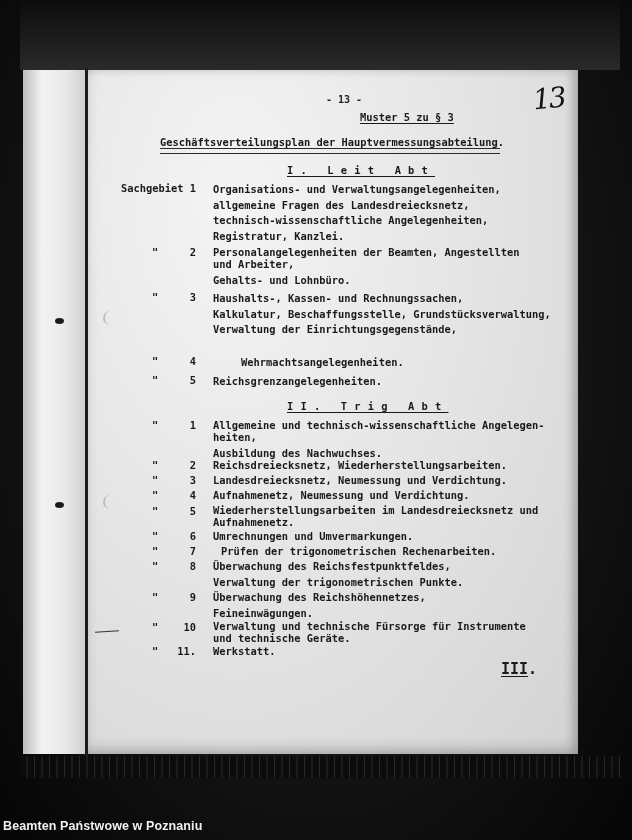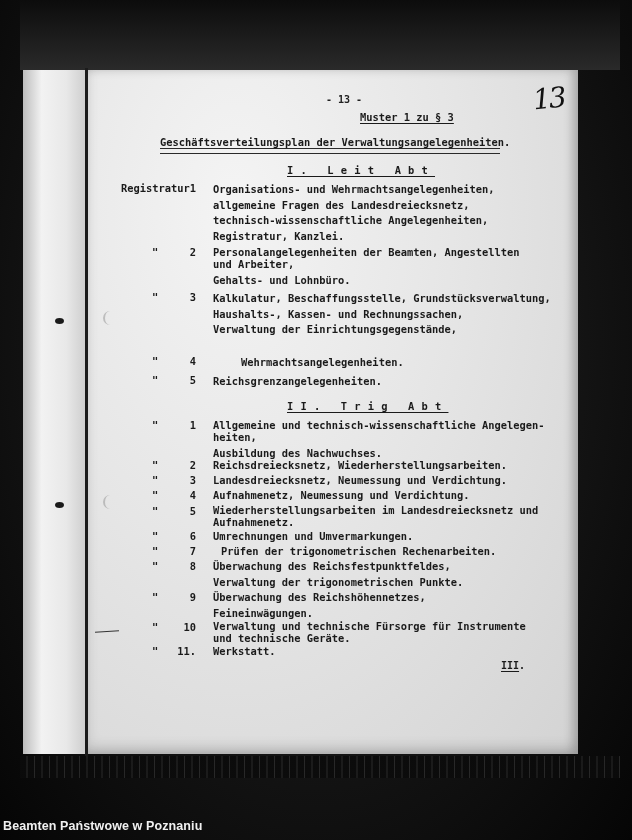--- a/index.html
+++ b/index.html
@@ -154,21 +154,21 @@
       line-height: 15.5px;
       font-weight: bold;
       color: #1a1a1a;
       white-space: nowrap;
     }
     .desc-col .tight { line-height: 10px; display: block; }
     .desc-col span { display: block; }
     .continuation {
       position: absolute;
       left: 501px; top: 660px;
-      font-size: 10px;
+      font-size: 15px;
       font-weight: bold;
       color: #1a1a1a;
     }
     .continuation .u { text-decoration: underline; text-underline-offset: 2px; }
     .archive-caption {
       position: absolute;
       left: 3px; top: 819px;
       font-family: "Liberation Sans", "DejaVu Sans", sans-serif;
       font-size: 12.5px;
       font-weight: bold;
@@ -189,48 +189,48 @@
 <div class="hole" style="left:55px; top:318px;"></div>
 <div class="hole" style="left:55px; top:502px;"></div>
 <div class="hole-ghost" style="left:103px; top:311px;"></div>
 <div class="hole-ghost" style="left:103px; top:495px;"></div>
 <div class="pen-mark"></div>
 
 <div class="bottom-strip"></div>
 
 <div class="page-number-typed">- 13 -</div>
 <div class="handwritten">13</div>
-<div class="muster">Muster 1 zu § 3</div>
-<div class="doc-title">Geschäftsverteilungsplan der Verwaltungsangelegenheiten.</div>
+<div class="muster">Muster 5 zu § 3</div>
+<div class="doc-title">Geschäftsverteilungsplan der Hauptvermessungsabteilung.</div>
 <div class="title-rule"></div>
 
 <div class="section-heading" style="left:287px; top:164px;">I. Leit Abt</div>
 
-<div class="label-col" style="top:182px;">Registratur</div>
+<div class="label-col" style="top:182px;">Sachgebiet</div>
 <div class="num-col" style="top:182px;">1</div>
 <div class="desc-col" style="top:182px;">
-  <span>Organisations- und Wehrmachtsangelegenheiten,</span>
+  <span>Organisations- und Verwaltungsangelegenheiten,</span>
   <span>allgemeine Fragen des Landesdreiecksnetz,</span>
   <span>technisch-wissenschaftliche Angelegenheiten,</span>
   <span>Registratur, Kanzlei.</span>
 </div>
 
 <div class="ditto" style="top:246px;">"</div>
 <div class="num-col" style="top:246px;">2</div>
 <div class="desc-col" style="top:247px;">
   <span class="tight">Personalangelegenheiten der Beamten, Angestellten</span>
   <span>und Arbeiter,</span>
   <span>Gehalts- und Lohnbüro.</span>
 </div>
 
 <div class="ditto" style="top:291px;">"</div>
 <div class="num-col" style="top:291px;">3</div>
 <div class="desc-col" style="top:291px;">
+  <span>Haushalts-, Kassen- und Rechnungssachen,</span>
   <span>Kalkulatur, Beschaffungsstelle, Grundstücksverwaltung,</span>
-  <span>Haushalts-, Kassen- und Rechnungssachen,</span>
   <span>Verwaltung der Einrichtungsgegenstände,</span>
 </div>
 
 <div class="ditto" style="top:355px;">"</div>
 <div class="num-col" style="top:355px;">4</div>
 <div class="desc-col" style="top:355px;padding-left:28px;">
   <span>Wehrmachtsangelegenheiten.</span>
 </div>
 
 <div class="ditto" style="top:374px;">"</div>

